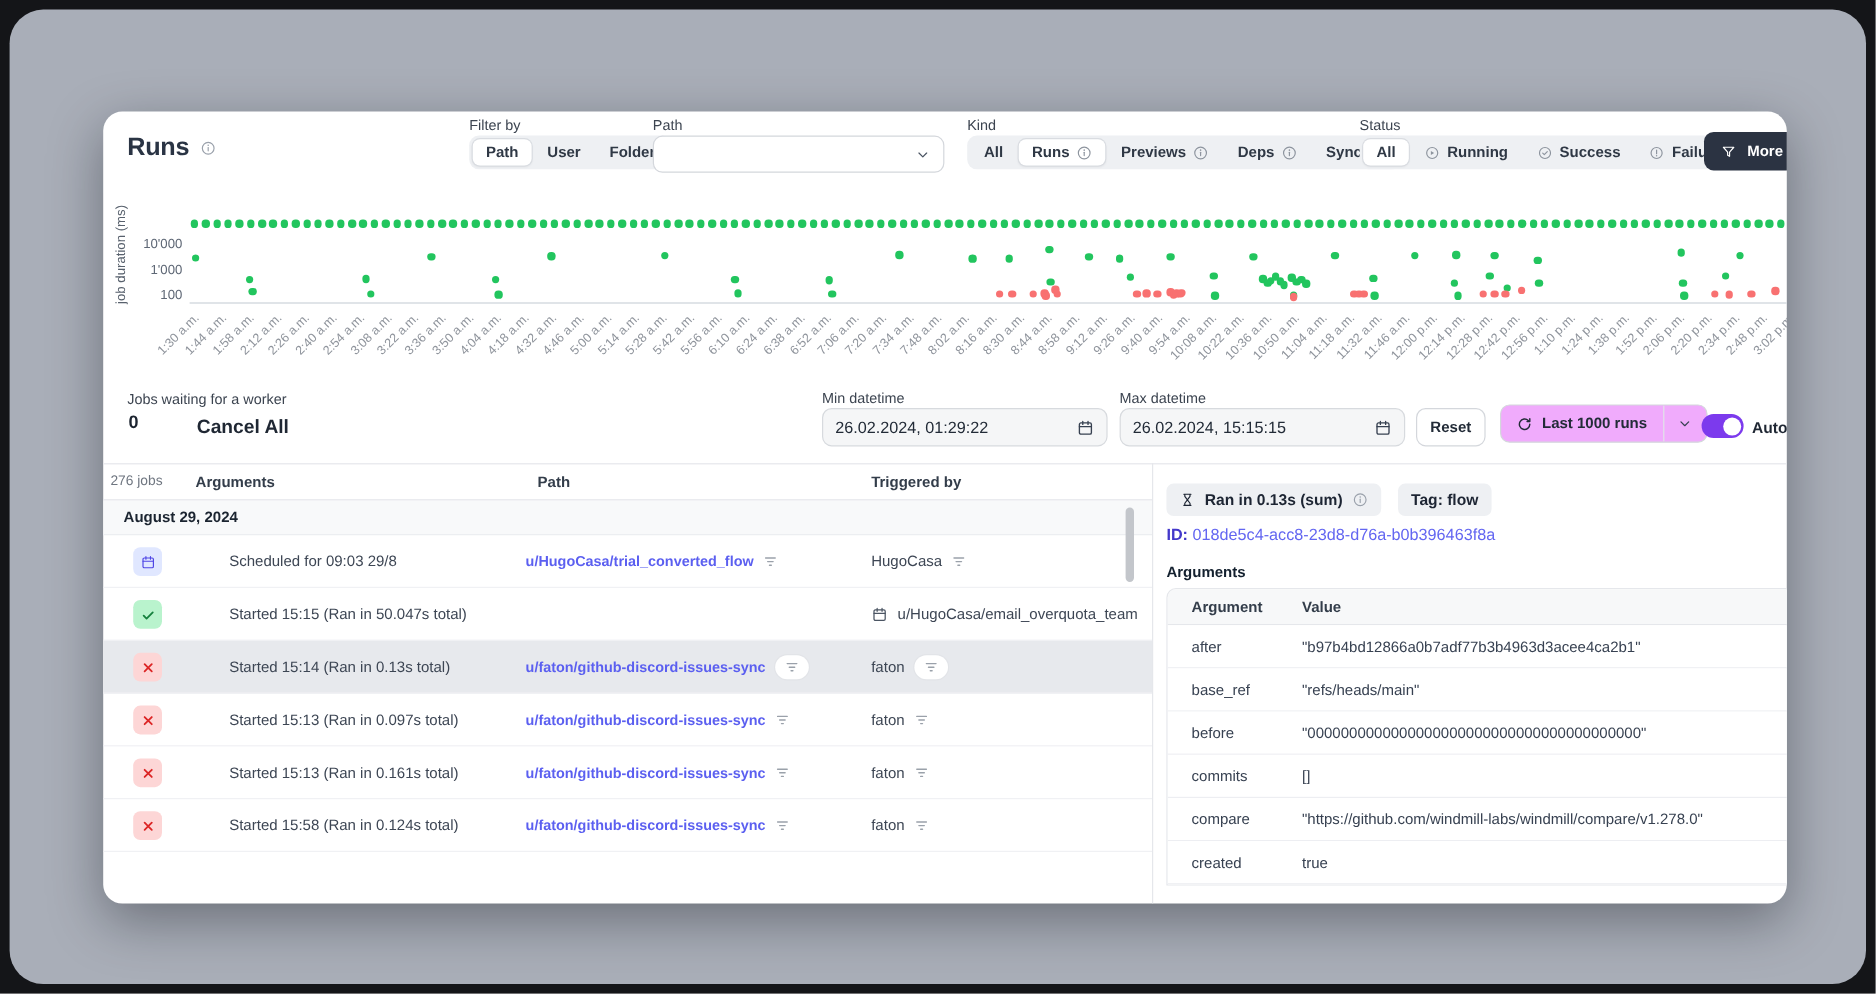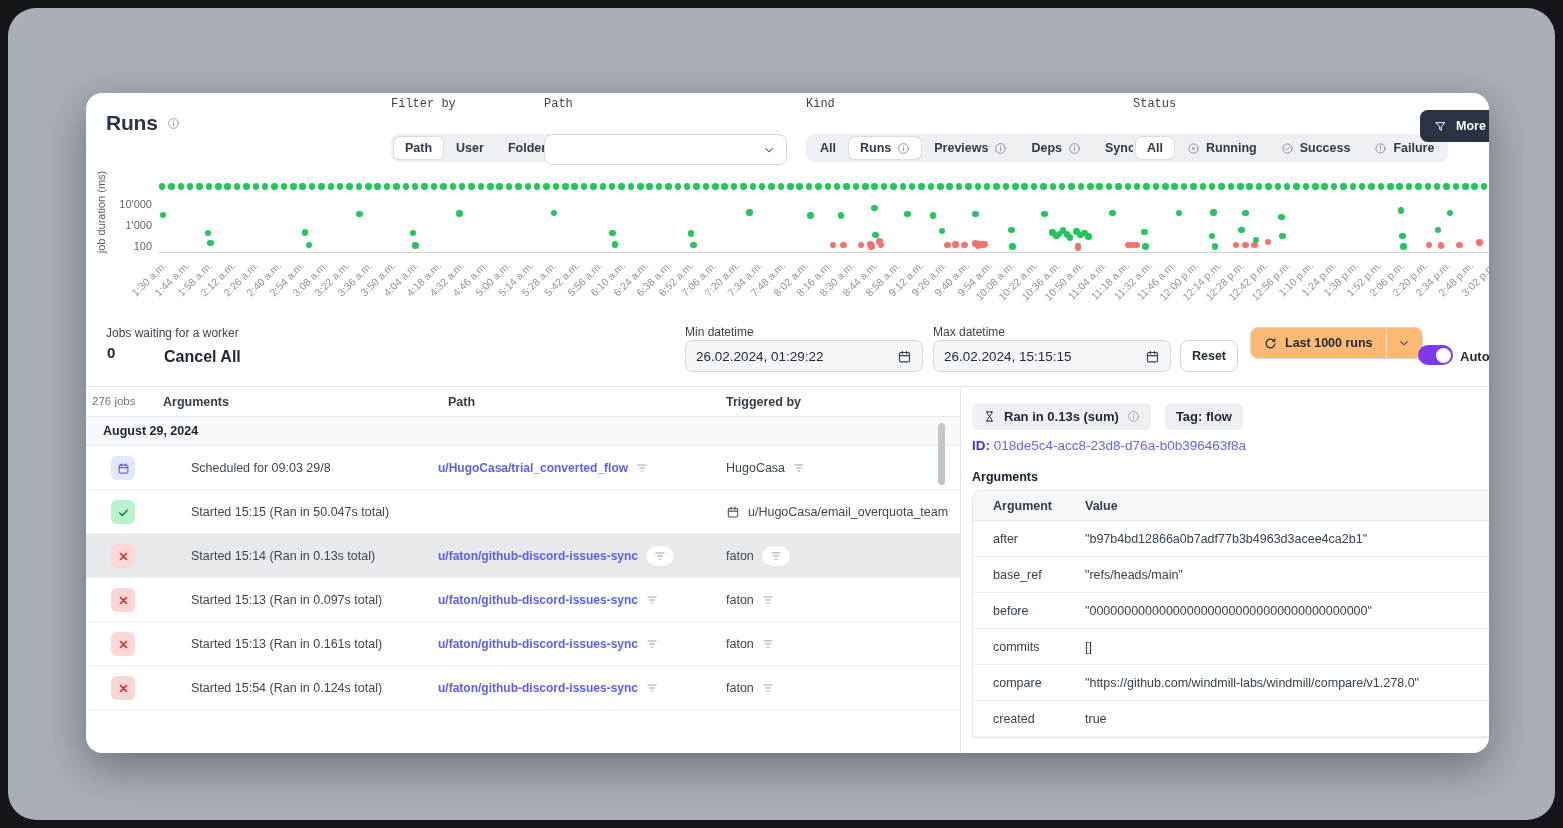--- a/index.html
+++ b/index.html
@@ -13,21 +13,21 @@
   .ic { display:inline-block; width:13px; height:13px; flex:none; }
   .ic svg { width:100%; height:100%; display:block; fill:none; stroke:currentColor;
             stroke-width:1.8; stroke-linecap:round; stroke-linejoin:round; }
 
   
   .title-row { position:absolute; left:20px; top:18px; display:flex; align-items:center; gap:9px; }
   .page-title { font-size:21px; font-weight:700; color:#2a3444; letter-spacing:-.2px; }
   .muted-ic { color:#9aa1ab; }
 
   .fgroup { position:absolute; }
-  .fgroup > .flabel { font-size:12px; color:#3c4450; font-weight:500; margin-bottom:23px;font-family:Liberation Mono, monospace; }
+  .fgroup > .flabel { font-size:12px; color:#3c4450; font-weight:500; margin-bottom:2px; }
   .segment { display:inline-flex; background:#eef0f3; border-radius:8px; padding:3px; gap:2px; }
   .seg-item { display:flex; align-items:center; gap:6px; padding:4px 11px; border-radius:6px;
               font-size:12.5px; font-weight:600; color:#2f3845; cursor:pointer; white-space:nowrap; }
   .seg-item .ic { width:13px; height:13px; color:#8d949e; }
   .seg-item.selected { background:#fff; box-shadow:0 0 0 1px #d9dce1, 0 1px 2px rgba(0,0,0,.07); }
 
   .fg-filterby { left:305px; top:4px; }
   .fg-path     { left:458px; top:4px; }
   .fg-kind     { left:720px; top:4px; }
   .fg-status   { left:1047px; top:4px; }
@@ -54,21 +54,21 @@
   
   .ctl-label { position:absolute; font-size:12px; color:#3c4450; font-weight:500; }
   .jobs-waiting-count { position:absolute; left:21px; top:251px; font-size:15px; font-weight:700; color:#1c2430; }
   .cancel-all { position:absolute; left:78px; top:255px; font-size:16px; font-weight:700; color:#1f2733; cursor:pointer; }
   .dt-input { position:absolute; width:238px; height:32px; background:#f5f6f7; border:1px solid #d7dade;
               border-radius:8px; display:flex; align-items:center; padding:0 10px; gap:8px; }
   .dt-input input { flex:1; border:0; background:transparent; font-family:inherit; font-size:13.5px; color:#222b37; outline:none; }
   .dt-input .ic { width:15px; height:15px; color:#374151; }
   .btn { position:absolute; height:32px; background:#fff; border:1px solid #d4d7dc; border-radius:8px;
          display:flex; align-items:center; justify-content:center; font-size:12.5px; font-weight:700; color:#222b37; cursor:pointer; }
-  .lastruns { position:absolute; left:1164px; top:234px; height:32px; display:flex; background:#fdba74;
+  .lastruns { position:absolute; left:1164px; top:244px; height:32px; display:flex; background:#f0abfc;
               border:1px solid #d4d7dc; border-radius:8px; overflow:hidden; }
   .lastruns .main { display:flex; align-items:center; gap:8px; padding:0 13px; font-size:12.5px; font-weight:700; color:#222b37; cursor:pointer; }
   .lastruns .main .ic { width:13px; height:13px; }
   .lastruns .chev { width:36px; display:flex; align-items:center; justify-content:center; border-left:1px solid #e2e4e8; cursor:pointer; }
   .lastruns .chev .ic { width:14px; height:14px; color:#374151; }
   .toggle { position:absolute; left:1332px; top:252px; width:35px; height:20px; border-radius:10px;
             background:#7c3aed; cursor:pointer; }
   .toggle .knob { position:absolute; right:2.5px; top:2.5px; width:15px; height:15px; border-radius:50%; background:#fff; }
   .toggle-label { position:absolute; left:1374px; top:256px; font-size:13px; font-weight:600; color:#1f2733; white-space:nowrap; }
 
@@ -759,21 +759,21 @@
         </span>
       </div>
           <div class="job-row">
         <span class="sbadge failure">
               <span class="ic ">
                 <svg viewBox="0 0 24 24" style="stroke-width:2.8">
                   <path d="M6.5 6.5l11 11M17.5 6.5l-11 11"></path>
                 </svg>
               </span>
             </span>
-        <span class="ts-cell">Started 15:54 (Ran in 0.124s total)</span>
+        <span class="ts-cell">Started 15:58 (Ran in 0.124s total)</span>
         <span class="path-cell">
           <a class="path-link">u/faton/github-discord-issues-sync</a>
           <span class="funnel-btn">
                 <span class="ic ">
                   <svg viewBox="0 0 24 24" style="stroke-width:2.4">
                     <path d="M4 6h16M7.5 12h9M10.5 18h3"></path>
                   </svg>
                 </span>
               </span>
         </span>

